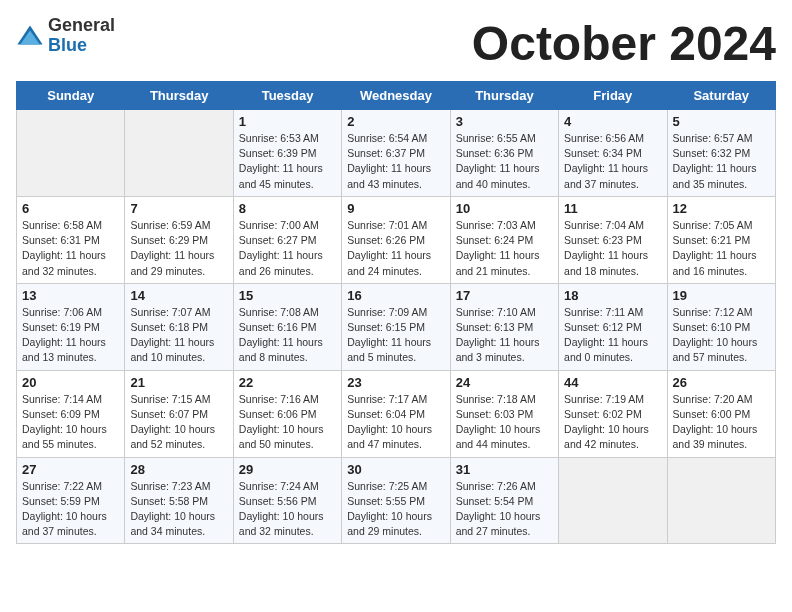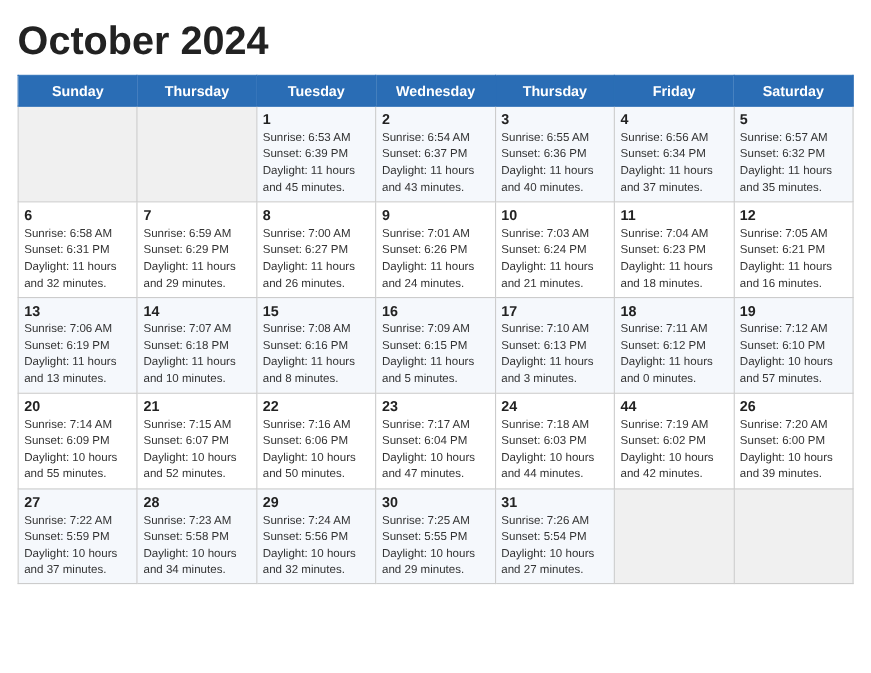--- a/index.html
+++ b/index.html
@@ -29,21 +29,21 @@
     .logo-text .general { color: #333; }
     .logo-text .blue { color: #1a6faf; }
     .logo-icon {
       width: 28px;
       height: 28px;
     }
     .title-block {
       text-align: right;
     }
     .month-title {
-      font-size: 36px;
+      font-size: 48px;
       font-weight: bold;
       color: #222;
     }
     .subtitle {
       font-size: 15px;
       color: #444;
     }
     .calendar {
       width: 100%;
       border-collapse: collapse;
@@ -85,20 +85,30 @@
       line-height: 1.45;
     }
     .empty-cell {
       background: #f0f0f0 !important;
     }
   </style>
 </head>
 <body>
 
 <div class="header">
+  <div class="logo">
+    <svg class="logo-icon" viewBox="0 0 40 40" xmlns="http://www.w3.org/2000/svg">
+      <polygon points="20,5 38,32 2,32" fill="#1a6faf"></polygon>
+      <polygon points="20,12 34,32 6,32" fill="#5baee0"></polygon>
+    </svg>
+    <div class="logo-text">
+      <span class="general">General</span><br>
+      <span class="blue">Blue</span>
+    </div>
+  </div>
   <div class="title-block">
     <div class="month-title">October 2024</div>
   </div>
 </div>
 
 <table class="calendar">
   <thead>
     <tr>
         <th>Sunday</th>
         <th>Thursday</th>

